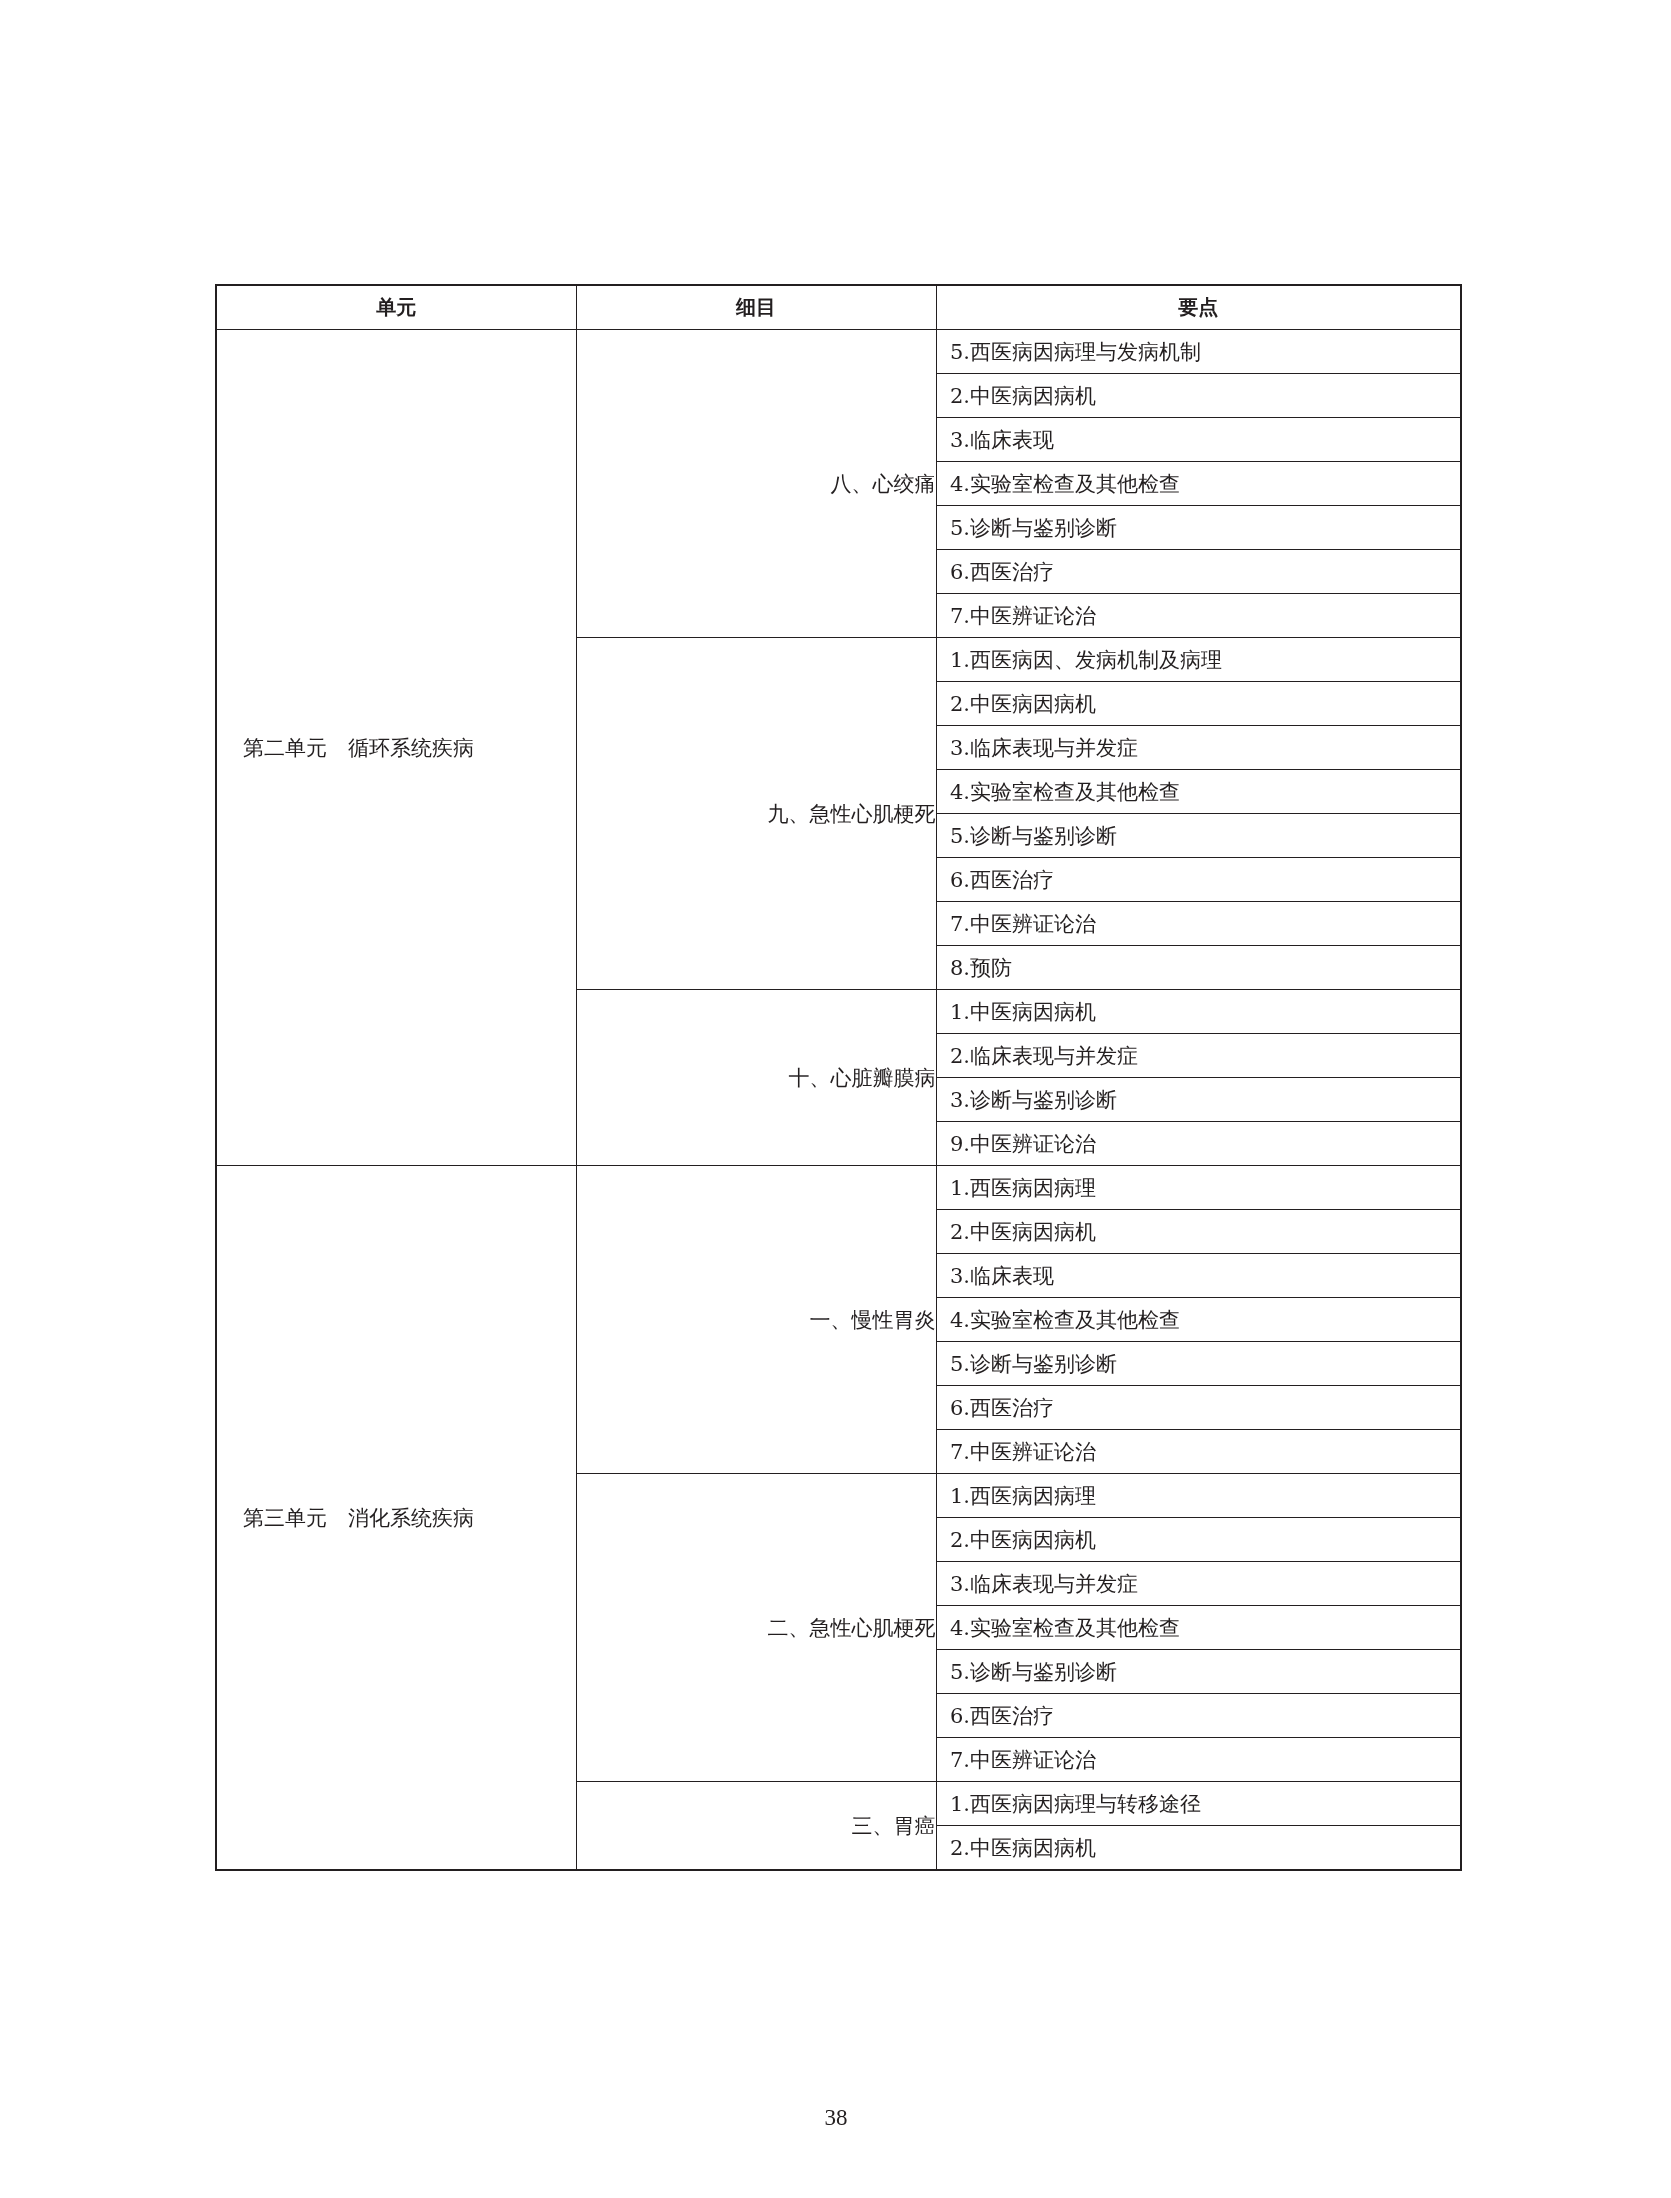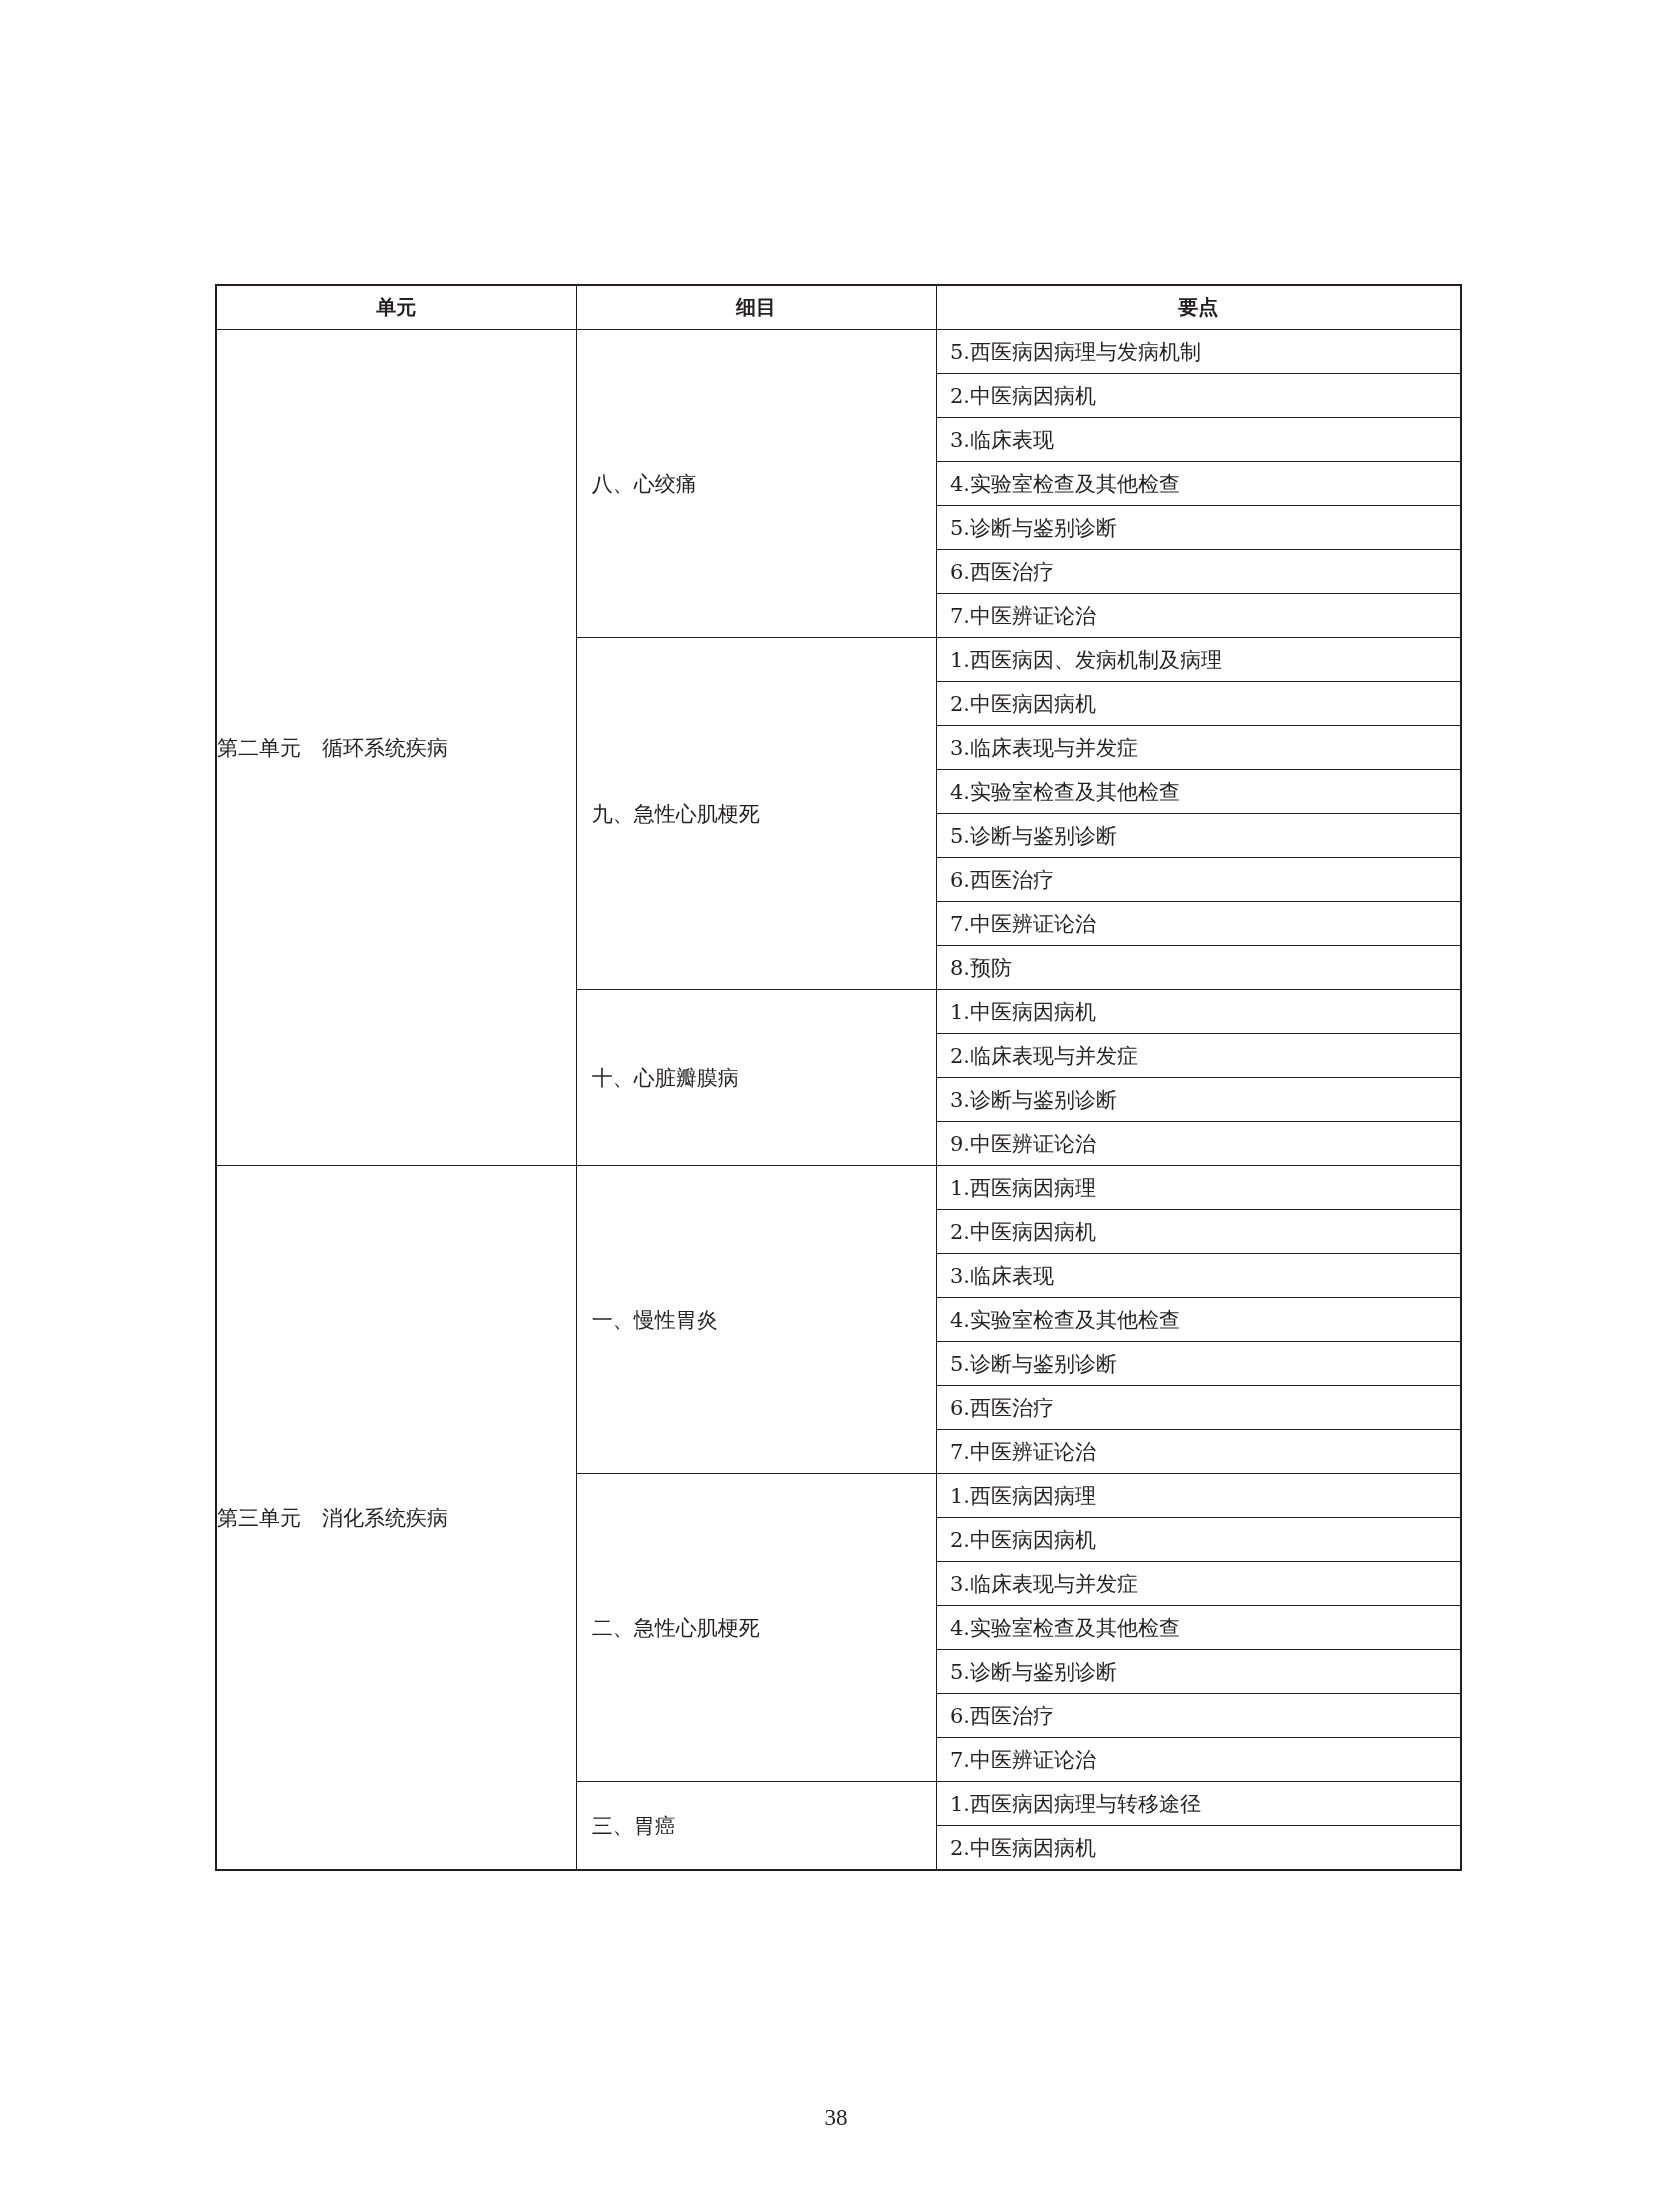--- a/index.html
+++ b/index.html
@@ -17,22 +17,22 @@
   table.syllabus th, table.syllabus td {
     border: 1.9px solid #231f20; padding: 0 0 0 13.4px; font-size: 21px;
     font-weight: normal; text-align: left; vertical-align: middle;
     white-space: nowrap; overflow: hidden;
   }
   table.syllabus th {
     height: 43px; text-align: center; padding: 0;
     font-family: "DejaVu Sans", "Liberation Sans", sans-serif; font-weight: bold; font-size: 20px;
   }
   table.syllabus td.point { height: 43px; }
-  table.syllabus td.unit { padding-left: 0; margin-left: 40px; }
-  table.syllabus td.item { padding-left: 15.3px; }
+  table.syllabus td.unit { padding-left: 26px; margin-left: 40px; }
+  table.syllabus td.item { padding-left: 15.3px; text-align: right; }
   .page-number {
     position: absolute; left: 0; width: 1672px; top: 2105px; text-align: center;
     font-size: 23px; font-family: "Liberation Serif", "DejaVu Serif", serif;
   }
 </style>
 </head>
 <body>
 
 <div class="page">
   <table class="syllabus">

